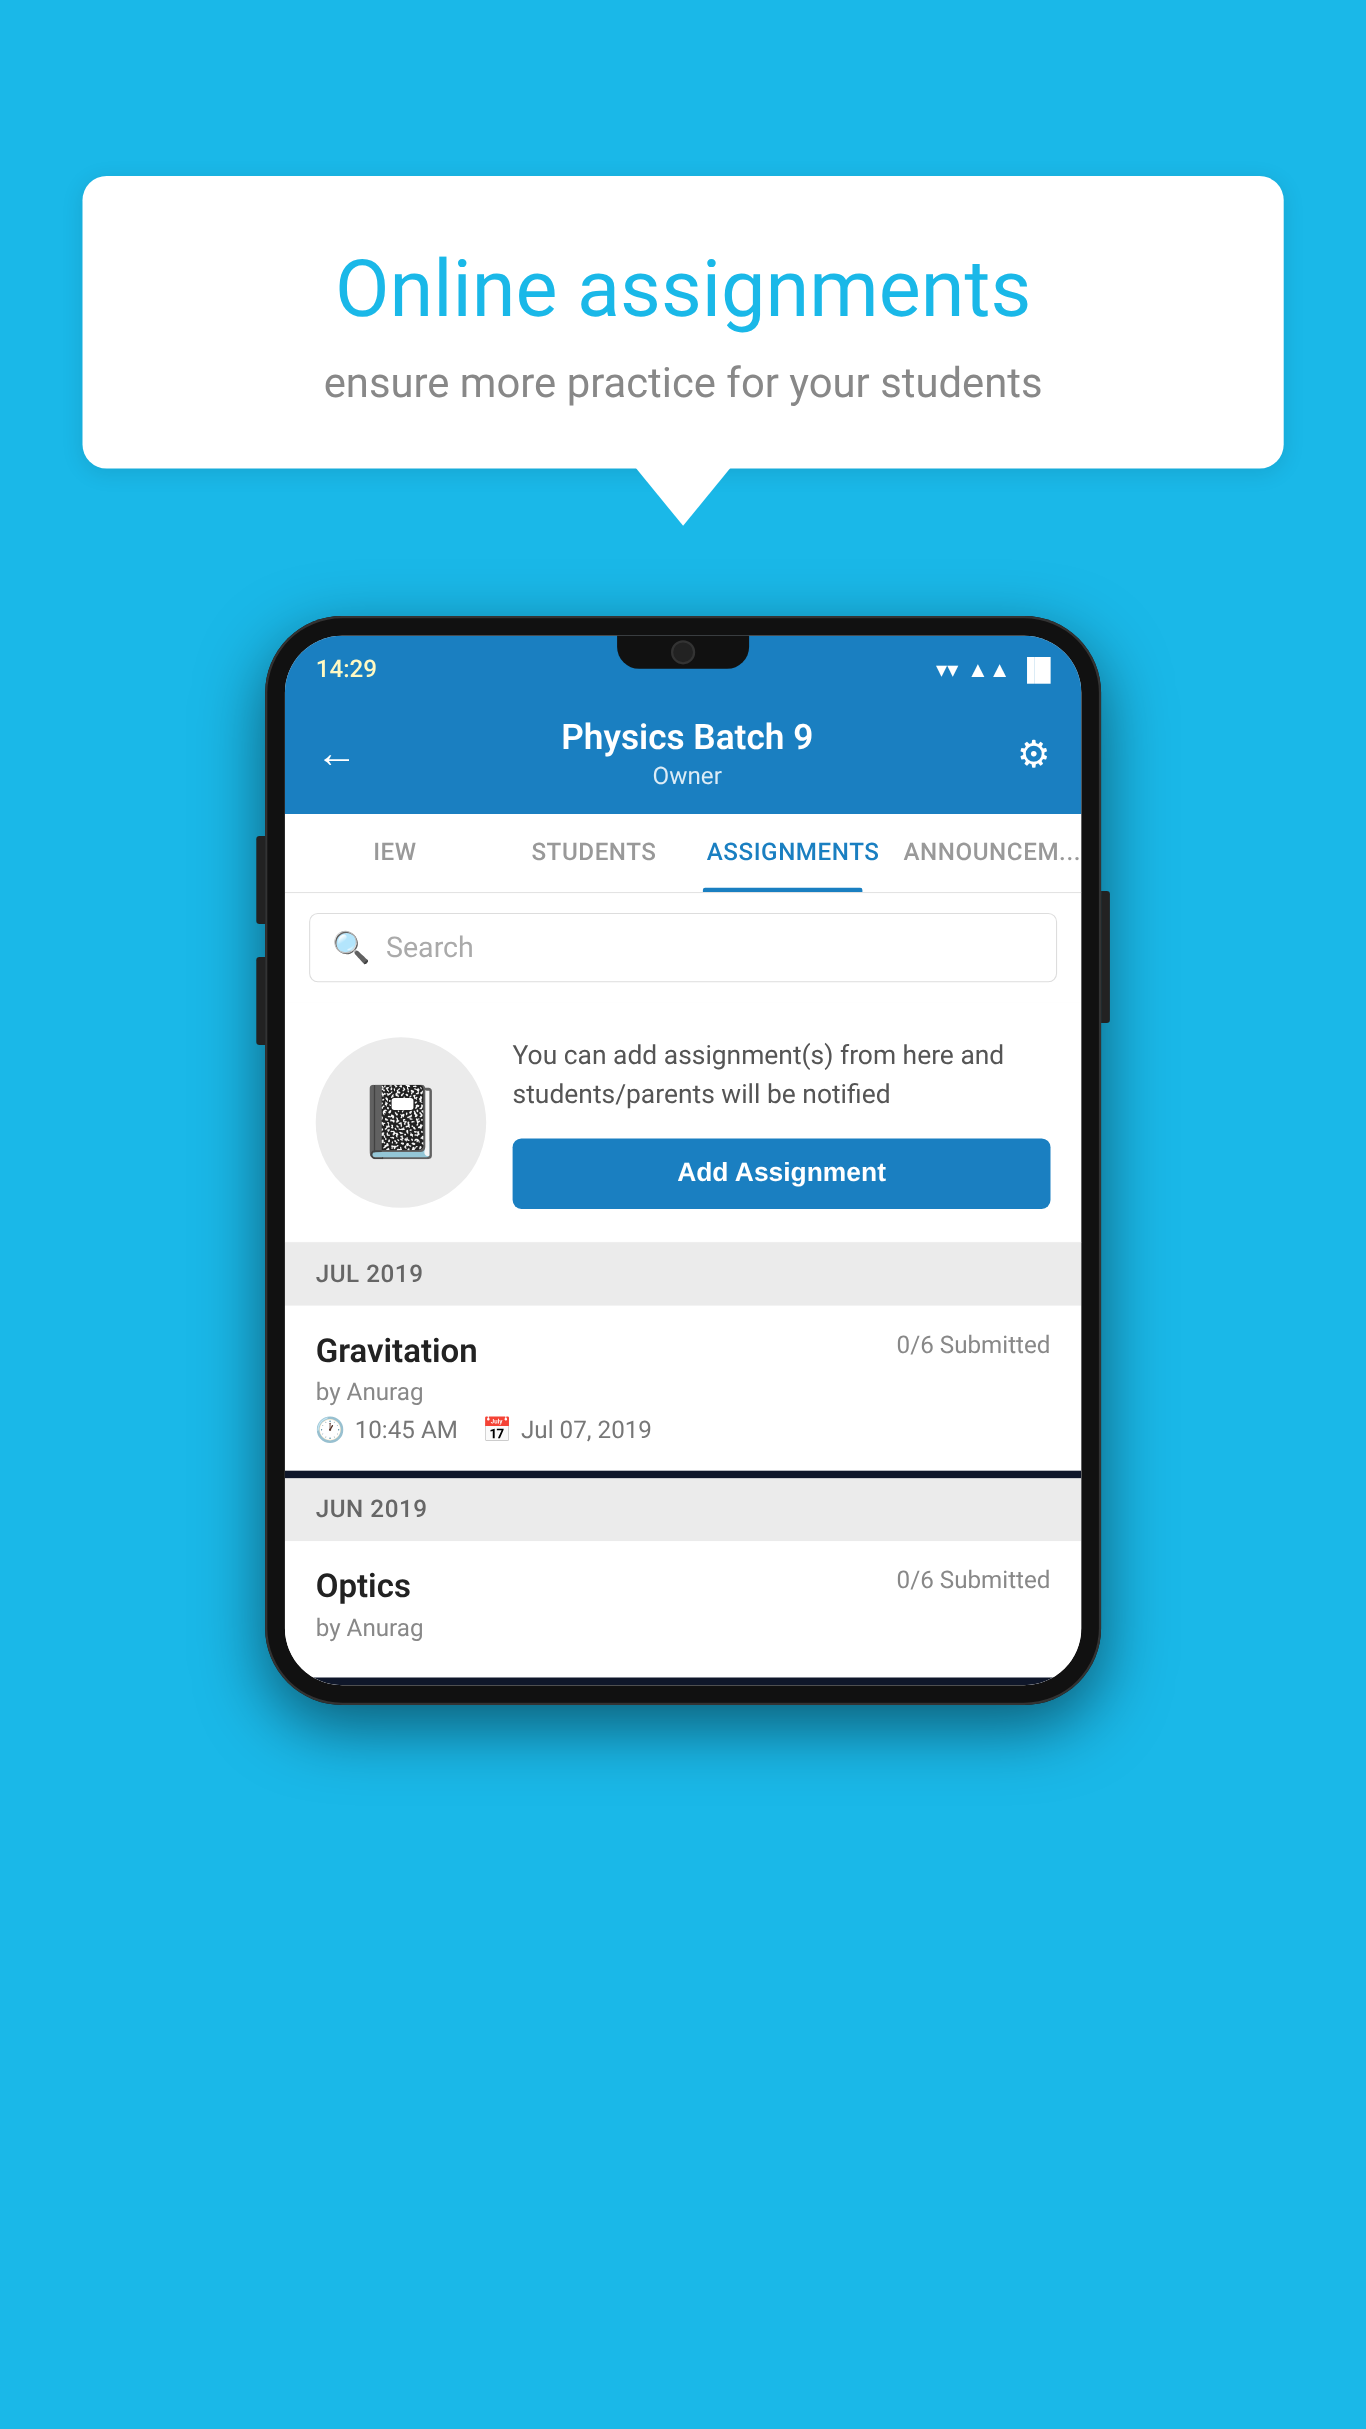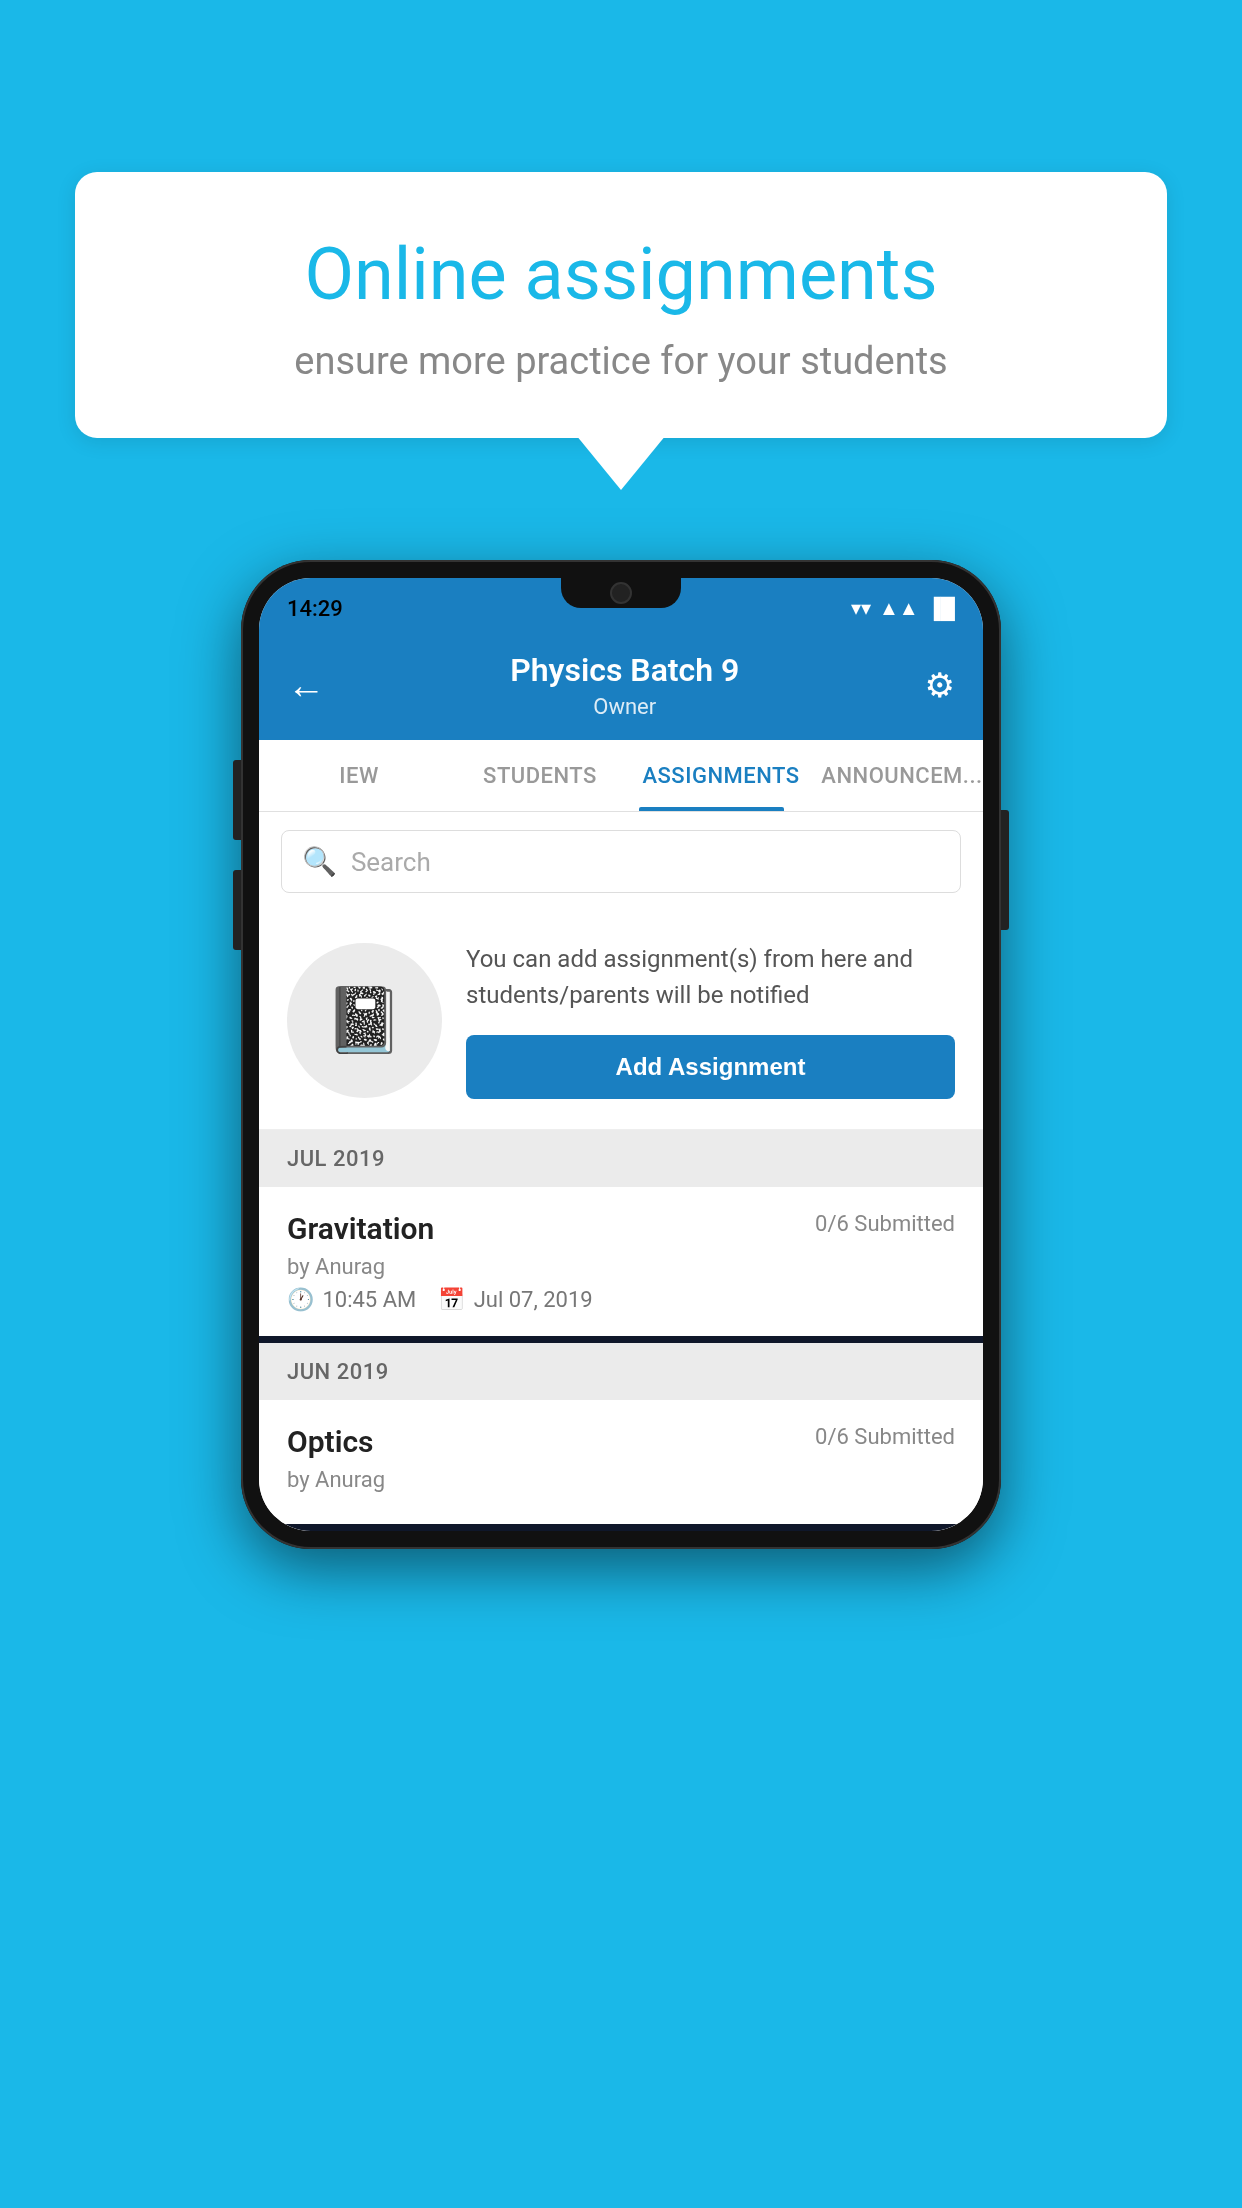--- a/index.html
+++ b/index.html
@@ -16,21 +16,20 @@
     .speech-bubble {
       position: absolute;
       top: 160px;
       left: 75px;
       right: 75px;
       background: white;
       border-radius: 22px;
       padding: 60px 70px 55px;
       text-align: center;
       box-shadow: 0 4px 20px rgba(0,0,0,0.1);
-      margin-top: 12px;
     }
     .speech-bubble::after {
       content: '';
       position: absolute;
       bottom: -52px;
       left: 50%;
       transform: translateX(-50%);
       width: 0;
       height: 0;
       border-left: 45px solid transparent;
@@ -127,21 +126,21 @@
     .status-bar {
       background: #1a7fc1;
       height: 52px;
       display: flex;
       align-items: center;
       justify-content: space-between;
       padding: 0 28px;
       padding-top: 8px;
     }
     .status-time {
-      color: #000000;
+      color: #fef9c3;
       font-size: 22px;
       font-weight: 500;
     }
     .status-icons {
       display: flex;
       align-items: center;
       gap: 8px;
     }
     .wifi-icon, .signal-icon, .battery-icon {
       color: white;

